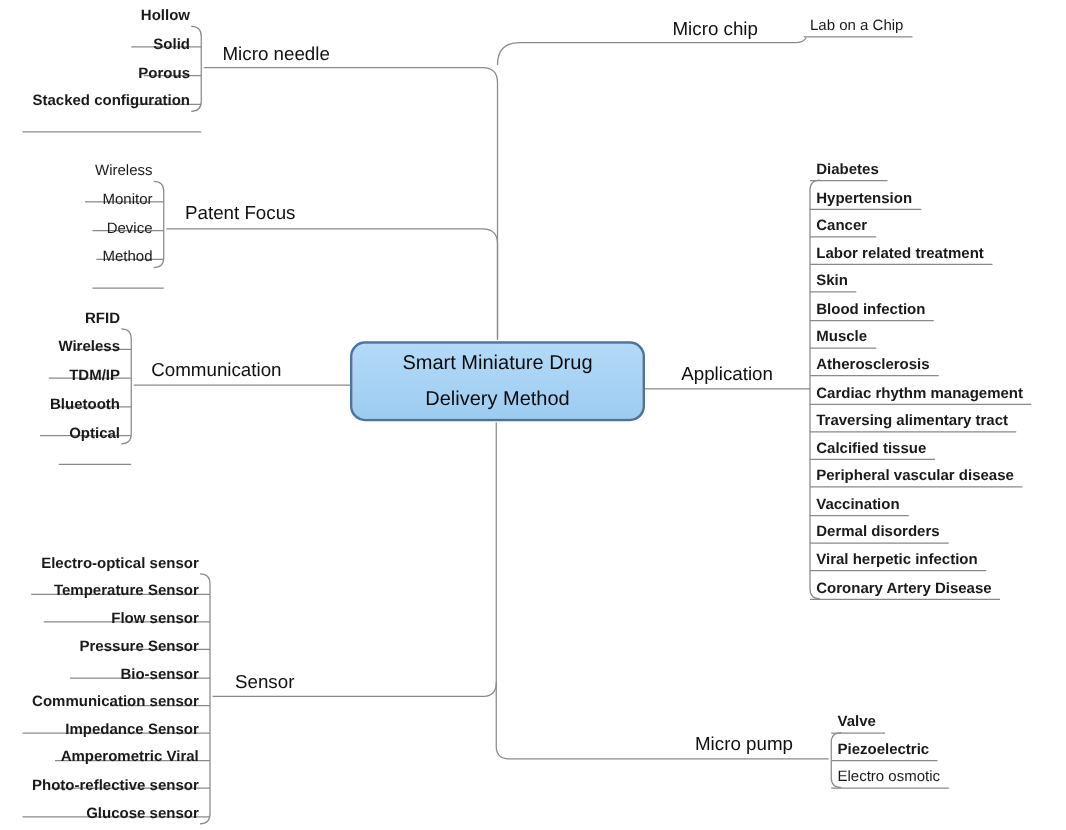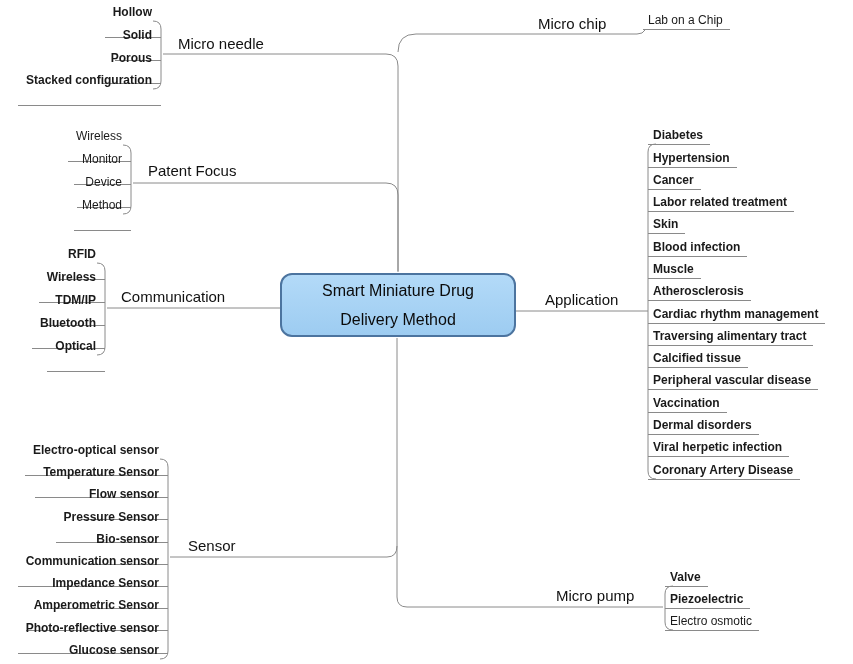--- a/index.html
+++ b/index.html
@@ -99,21 +99,21 @@
   <div class="child cr b" style="left:648px;top:440px">Viral herpetic infection</div>
   <div class="child cl b" style="right:685px;top:443px">Electro-optical sensor</div>
 
   <div class="child cr b" style="left:648px;top:463px">Coronary Artery Disease</div>
   <div class="child cl b" style="right:685px;top:465px">Temperature Sensor</div>
   <div class="child cl b" style="right:685px;top:487px">Flow sensor</div>
   <div class="child cl b" style="right:685px;top:510px">Pressure Sensor</div>
   <div class="child cl b" style="right:685px;top:532px">Bio-sensor</div>
   <div class="child cl b" style="right:685px;top:554px">Communication sensor</div>
   <div class="child cl b" style="right:685px;top:576px">Impedance Sensor</div>
-  <div class="child cl b" style="right:685px;top:598px">Amperometric Sensor</div>
+  <div class="child cl b" style="right:685px;top:598px">Amperometric Viral</div>
   <div class="child cl b" style="right:685px;top:621px">Photo-reflective sensor</div>
   <div class="child cl b" style="right:685px;top:643px">Glucose sensor</div>
 
   <div class="child cr b" style="left:665px;top:570px">Valve</div>
   <div class="child cr b" style="left:665px;top:592px">Piezoelectric</div>
   <div class="child cr" style="left:665px;top:614px">Electro osmotic</div>
 
 </div>
 
 </body></html>

